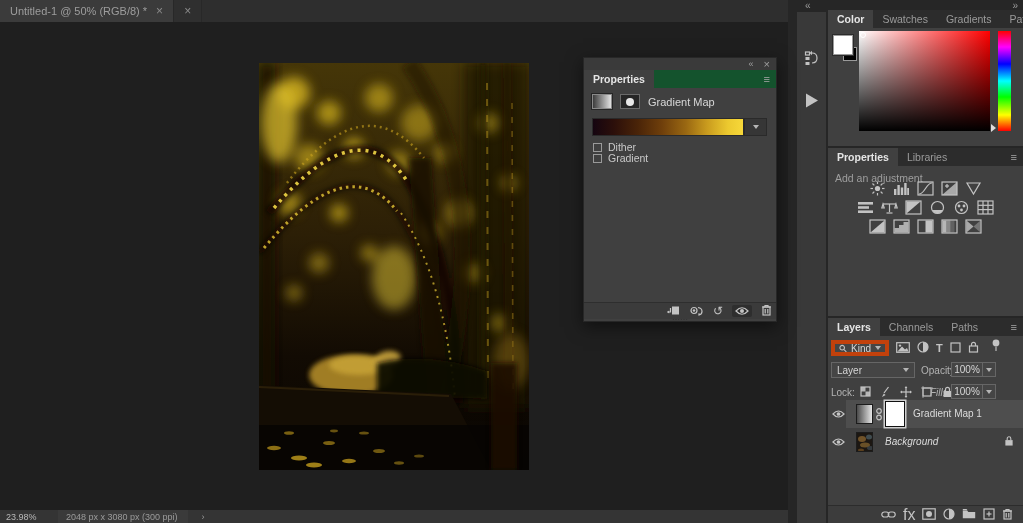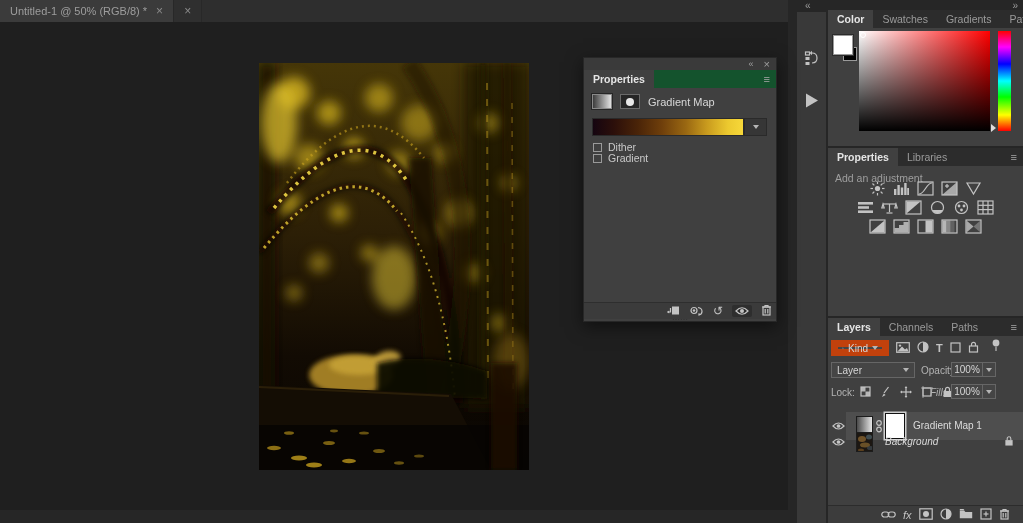--- a/index.html
+++ b/index.html
@@ -69,21 +69,21 @@
 
   
   .adj-hint { position:absolute; left:7px; top:24px; color:#9e9e9e; font-size:10.5px; }
   .adj-row { position:absolute; left:0; width:195px; display:flex;
              justify-content:center; gap:5px; }
   .adj-row.r1 { top:33px; } .adj-row.r2 { top:52px; } .adj-row.r3 { top:71px; }
   .adj-icon { width:19px; height:15px; display:flex; align-items:center; justify-content:center; }
 
   
   .kind-box { position:absolute; left:3px; top:22px; width:58px; height:16px;
-              background:#454545; border:7px solid #c2410c; display:flex; align-items:center;
+              background:#454545; border:4px solid #c2410c; display:flex; align-items:center;
               gap:4px; padding:0 4px; font-size:10px; color:#d6d6d6; }
   .kind-caret { margin-left:auto; }
   .filter-icons { position:absolute; left:68px; top:22px; display:flex; gap:7px; align-items:center; height:16px; }
   .pin-toggle { position:absolute; left:163px; top:21px; }
   .blend-box { position:absolute; left:3px; top:44px; width:84px; height:16px;
                background:#454545; border:1px solid #666; display:flex; align-items:center;
                padding:0 5px; font-size:10px; color:#d6d6d6; }
   .lbl { position:absolute; font-size:10px; color:#b3b3b3; }
   .opacity-lbl { left:93px; top:47px; }
   .lock-lbl { left:3px; top:69px; }
@@ -94,21 +94,21 @@
   .chev-box { position:absolute; width:13px; height:15px; background:#454545;
               border:1px solid #666; border-left:none; display:flex; align-items:center;
               justify-content:center; }
   .opacity-val { left:123px; top:44px; } .opacity-chev { left:155px; top:44px; }
   .fill-val { left:123px; top:66px; } .fill-chev { left:155px; top:66px; }
   .lock-icons { position:absolute; left:32px; top:67px; display:flex; gap:9px; align-items:center; height:15px; }
 
   .layer-row { position:absolute; left:0; width:195px; height:28px; }
   .layer-row .hl { position:absolute; left:18px; top:0; right:0; height:28px; }
   .layer-row.selected .hl { background:#4e4e4e; }
-  .row-grad { top:82px;margin-top:12px; } .row-bg { top:110px;text-align:center; }
+  .row-grad { top:82px; } .row-bg { top:110px;text-align:center; }
   .eye-cell { position:absolute; left:4px; top:9px; }
   .grad-thumb { position:absolute; left:28px; top:4px; width:17px; height:20px;
                 background:linear-gradient(90deg,#4a4a4a,#e6e6e6); border:1px solid #1c1c1c; }
   .chain-cell { position:absolute; left:48px; top:7px; }
   .mask-thumb { position:absolute; left:57px; top:1px; width:20px; height:26px;
                 background:#fff; border:1px solid #111; box-shadow:0 0 0 1.5px #cfcfcf; }
   .layer-name { position:absolute; left:85px; top:8px; font-size:10px; color:#dcdcdc; }
   .photo-thumb { position:absolute; left:28px; top:4px; width:17px; height:20px;
                  border:1px solid #1c1c1c; overflow:hidden; }
   .bg-name { position:absolute; left:57px; top:8px; font-size:10px; font-style:italic; color:#dcdcdc; }
@@ -250,20 +250,25 @@
           <ellipse cx="55" cy="402" rx="8" ry="2.4" opacity="0.8"></ellipse>
             <ellipse cx="140" cy="400" rx="5" ry="1.7" opacity="0.5"></ellipse>
           <ellipse cx="105" cy="370" rx="5" ry="1.6" opacity="0.5"></ellipse>
             <ellipse cx="160" cy="393" rx="5" ry="1.6" opacity="0.45"></ellipse>
           <ellipse cx="75" cy="368" rx="4" ry="1.4" opacity="0.5"></ellipse>
         </g>
       </svg>
     </div>
   </div>
 
+  <div class="status-bar">
+    <span class="zoom-level">23.98%</span>
+    <span class="doc-info">2048 px x 3080 px (300 ppi)</span>
+    <span class="doc-chevron">›</span>
+  </div>
 </div>
 
 <span class="collapse-left">«</span>
 <span class="collapse-right">»</span>
 
 <div class="dock-strip">
   <span class="strip-icon" style="margin-top:38px">
     <svg width="16" height="16" viewBox="0 0 16 16">
       <rect class="st" x="1.5" y="2" width="4" height="3"></rect>
       <rect class="fl" x="1.5" y="7" width="4" height="3"></rect>
@@ -601,21 +606,21 @@
       </span>
     </div>
 
     <div class="layers-bottom">
       <span>
         <svg width="15" height="9" viewBox="0 0 15 9">
             <rect class="st" x="0.8" y="2" width="7" height="5" rx="2.5"></rect>
             <rect class="st" x="7.2" y="2" width="7" height="5" rx="2.5"></rect>
           </svg>
       </span>
-      <span class="icon-glyph" style="font-style:italic;font-size:11px;">fx</span>
+      <span class="icon-glyph" style="font-size:16px;">fx</span>
       <span>
         <svg width="14" height="12" viewBox="0 0 14 12">
             <rect class="st" x="0.8" y="0.8" width="12.4" height="10.4"></rect>
             <circle class="fl" cx="7" cy="6" r="3"></circle>
           </svg>
       </span>
       <span>
         <svg width="12" height="12" viewBox="0 0 12 12">
             <circle class="st" cx="6" cy="6" r="5"></circle>
             <path class="fl" d="M6 1 A5 5 0 0 1 6 11 Z"></path>

